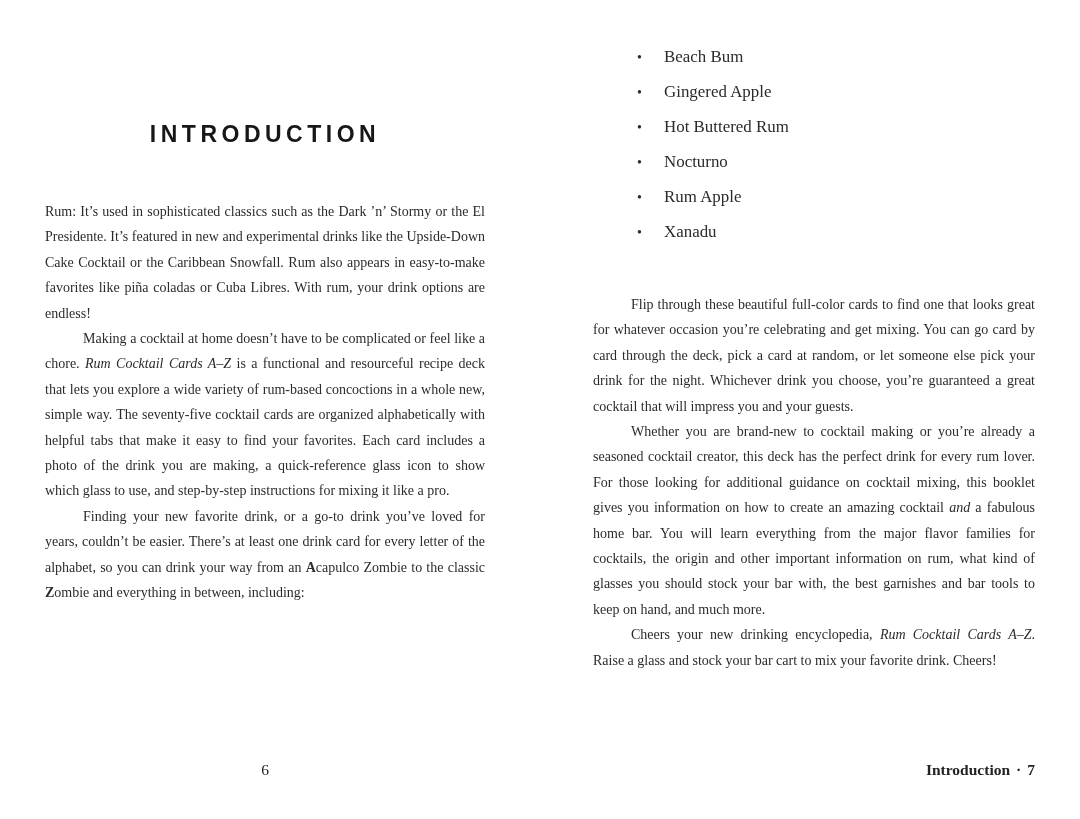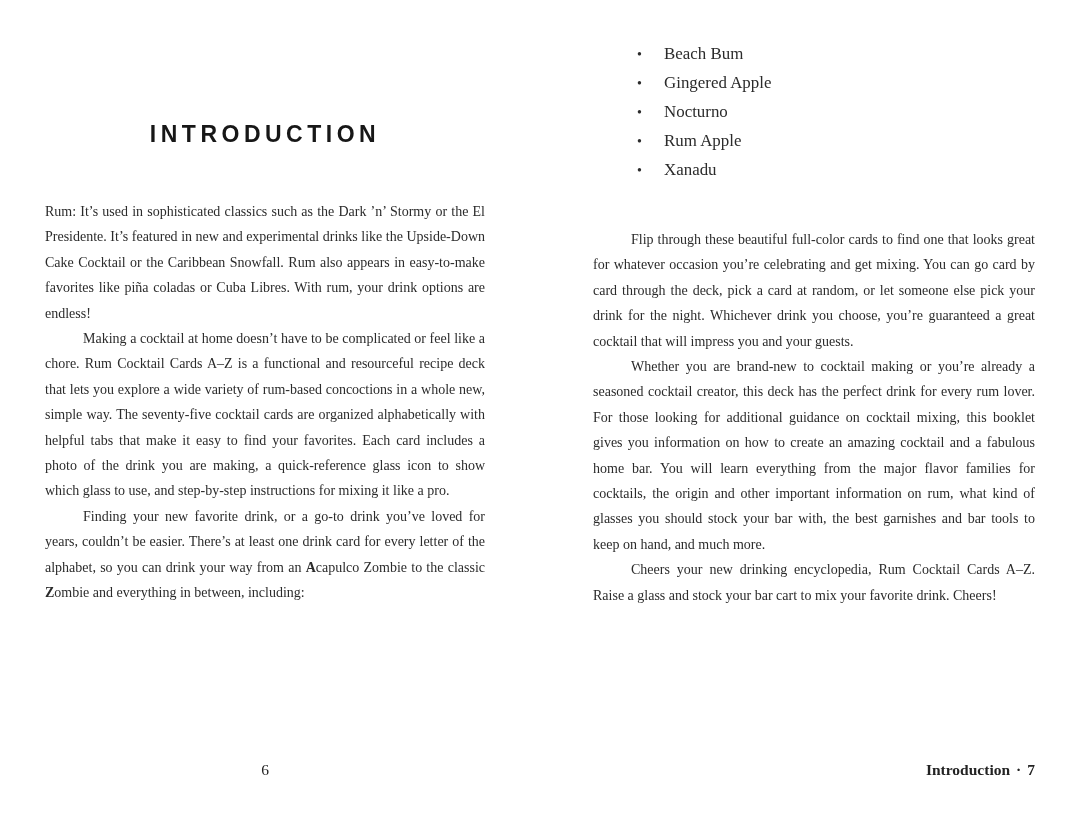--- a/index.html
+++ b/index.html
@@ -36,29 +36,29 @@
 
   .body-text {
     font-size: 14px;
     line-height: 25.4px;
     text-align: justify;
   }
   .col-left .body-text { margin-top: 51px; }
 
   .para { margin: 0; }
   .para.indent { text-indent: 38px; }
-  .italic { }
+  .italic { font-style: italic; }
   .bold { font-weight: bold; }
 
   .bullets {
     list-style: none;
     margin: 40px 0 0 0;
     padding: 0;
     font-size: 16.9px;
-    line-height: 28px;
+    line-height: 34px;
   }
   .bullets li { padding-left: 44px; }
   .bullets .bullet {
     display: inline-block;
     width: 27px;
     font-size: 14px;
     color: #2b2b2b;
   }
 
   .col-right .body-text { margin-top: 42px; }
@@ -93,20 +93,21 @@
         <p class="para"><span>Rum: It’s used in sophisticated classics such as the Dark ’n’ Stormy or the El Presidente. It’s featured in new and experimental drinks like the Upside-Down Cake Cocktail or the Caribbean Snowfall. Rum also appears in easy-to-make favorites like piña coladas or Cuba Libres. With rum, your drink options are endless!</span></p>
         <p class="para indent"><span>Making a cocktail at home doesn’t have to be complicated or feel like a chore. </span><span class="italic">Rum Cocktail Cards A–Z</span><span> is a functional and resourceful recipe deck that lets you explore a wide variety of rum-based concoctions in a whole new, simple way. The seventy-five cocktail cards are organized alphabetically with helpful tabs that make it easy to find your favorites. Each card includes a photo of the drink you are making, a quick-reference glass icon to show which glass to use, and step-by-step instructions for mixing it like a pro.</span></p>
         <p class="para indent"><span>Finding your new favorite drink, or a go-to drink you’ve loved for years, couldn’t be easier. There’s at least one drink card for every letter of the alphabet, so you can drink your way from an </span><span class="bold">A</span><span>capulco Zombie to the classic </span><span class="bold">Z</span><span>ombie and everything in between, including:</span></p>
       </div>
   </div>
 
   <div class="col col-right">
     <ul class="bullets">
         <li><span class="bullet">•</span><span>Beach Bum</span></li>
         <li><span class="bullet">•</span><span>Gingered Apple</span></li>
+        <li><span class="bullet">•</span><span>Hot Buttered Rum</span></li>
         <li><span class="bullet">•</span><span>Nocturno</span></li>
         <li><span class="bullet">•</span><span>Rum Apple</span></li>
         <li><span class="bullet">•</span><span>Xanadu</span></li>
       </ul>
     <div class="body-text">
         <p class="para indent"><span>Flip through these beautiful full-color cards to find one that looks great for whatever occasion you’re celebrating and get mixing. You can go card by card through the deck, pick a card at random, or let someone else pick your drink for the night. Whichever drink you choose, you’re guaranteed a great cocktail that will impress you and your guests.</span></p>
         <p class="para indent"><span>Whether you are brand-new to cocktail making or you’re already a seasoned cocktail creator, this deck has the perfect drink for every rum lover. For those looking for additional guidance on cocktail mixing, this booklet gives you information on how to create an amazing cocktail </span><span class="italic">and</span><span> a fabulous home bar. You will learn everything from the major flavor families for cocktails, the origin and other important information on rum, what kind of glasses you should stock your bar with, the best garnishes and bar tools to keep on hand, and much more.</span></p>
         <p class="para indent"><span>Cheers your new drinking encyclopedia, </span><span class="italic">Rum Cocktail Cards A–Z</span><span>. Raise a glass and stock your bar cart to mix your favorite drink. Cheers!</span></p>
       </div>
   </div>

